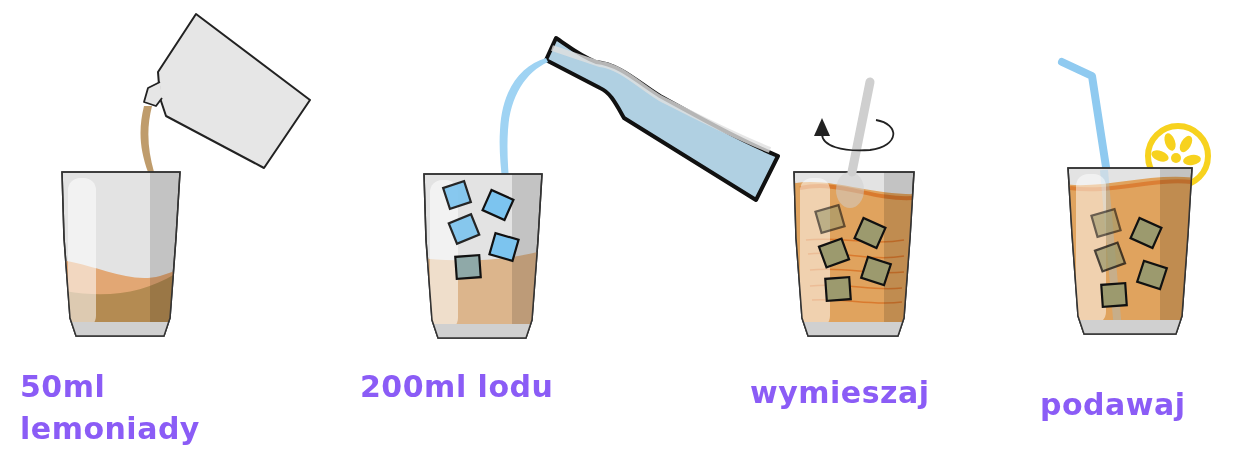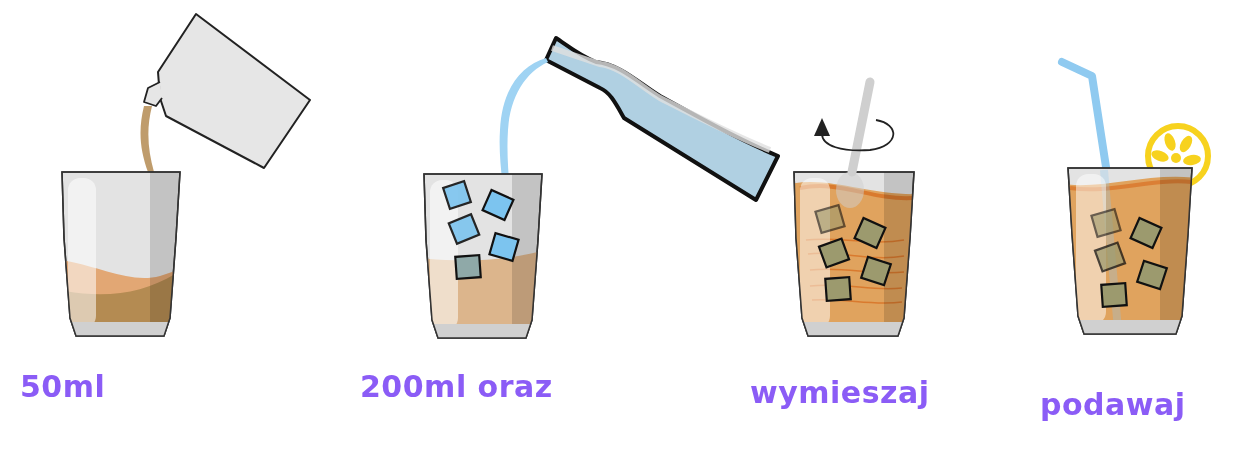--- a/index.html
+++ b/index.html
@@ -138,22 +138,23 @@
         <rect x="1140" y="264" width="24" height="22" transform="rotate(18 1152 275)"></rect>
         <rect x="1102" y="284" width="24" height="22" transform="rotate(-4 1114 295)"></rect>
       </g>
       <path d="M1068,168 L1192,168 L1188,234 L1182,316 L1176,334 L1084,334 L1078,316 L1072,234 Z" fill="none" stroke="#333" stroke-width="1.5"></path>
     </g>
   </g>
 </svg>
 
 <div class="label" style="left:20px; top:366px; width:200px;">
   <span>50ml</span>
+  <span>lemoniady</span>
 </div>
 <div class="label" style="left:360px; top:366px; width:240px;">
-  <span>200ml oraz</span>
+  <span>200ml lodu</span>
 </div>
 <div class="label" style="left:750px; top:372px; width:210px;">
   <span>wymieszaj</span>
 </div>
 <div class="label" style="left:1040px; top:384px; width:180px;">
   <span>podawaj</span>
 </div>
 
 </body></html>

